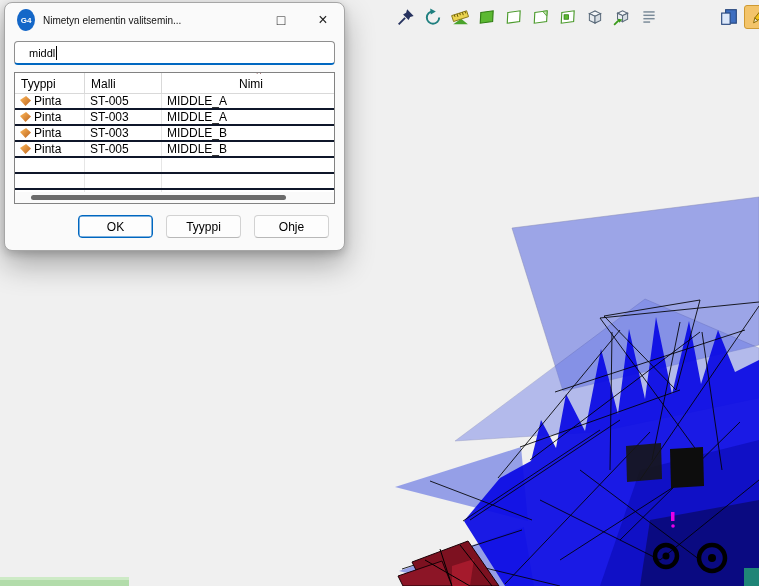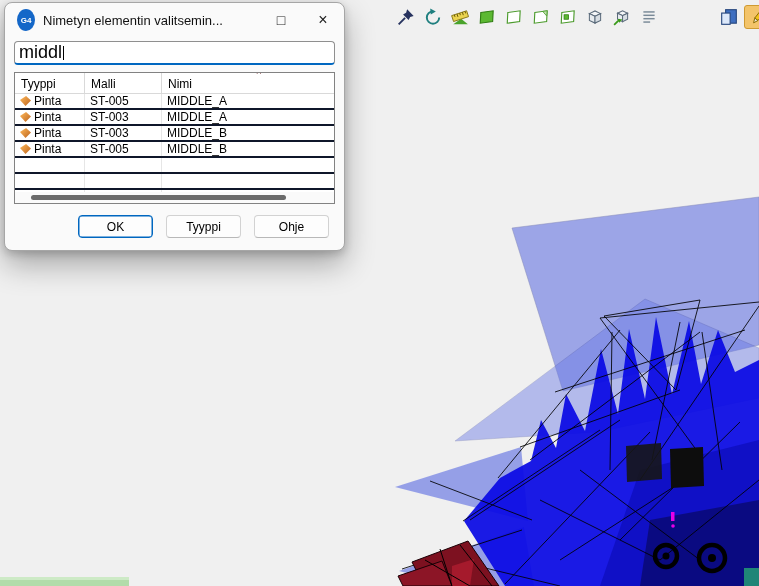--- a/index.html
+++ b/index.html
@@ -22,37 +22,37 @@
   .tb-spacer { width: 50px; flex: 0 0 auto; }
 
   
   .dialog { position: absolute; left: 4px; top: 2px; width: 341px; z-index: 10;
             background: #fafafa; border: 1px solid #a6a6a6; border-radius: 8px;
             box-shadow: 0 14px 30px rgba(0,0,0,.30), 0 3px 8px rgba(0,0,0,.18); }
   .titlebar { height: 34px; display: flex; align-items: center; padding-left: 12px; }
   .app-icon { width: 18px; height: 22px; border-radius: 50%; background: #1467c8;
               color: #fff; font-size: 8px; font-weight: bold; display: flex;
               align-items: center; justify-content: center; flex: 0 0 auto; }
-  .title { flex: 1; margin-left: 8px; font-size: 13px; color: #111;
+  .title { flex: 1; margin-left: 8px; font-size: 10px; color: #111;
            white-space: nowrap; overflow: hidden; text-overflow: ellipsis; }
   .win-btn { width: 42px; height: 34px; display: flex; align-items: center;
              justify-content: center; font-size: 14px; color: #222; cursor: default; }
   .search { margin: 4px 9px 7px; height: 24px; background: #fff;
             border: 1px solid #8f8f8f; border-bottom: 2px solid #0067c0;
             border-radius: 4px; display: flex; align-items: center;
-            padding-left: 4px; font-size: 18px; color: #000; }
+            padding-left: 14px; font-size: 11px; color: #000; }
   .caret { width: 1px; height: 14px; background: #000; margin-left: 1px; }
 
   .tablebox { margin: 0 9px; height: 132px; background: #fff;
               border: 1px solid #828282; position: relative; overflow: hidden; }
   .t-head { display: grid; grid-template-columns: 70px 77px 1fr; height: 21px;
             border-bottom: 1px solid #d9d9d9; }
   .t-head > div { font-size: 12px; padding: 4px 0 0 6px; border-right: 1px solid #d9d9d9;
                   position: relative; color: #000; }
-  .t-head > div:last-child { border-right: none; }
+  .t-head > div:last-child { border-right: none; text-align: center; }
   .sort { position: absolute; top: -4px; left: 55%; font-size: 10px; color: #9a6a6a; }
   .t-row { display: grid; grid-template-columns: 70px 77px 1fr; height: 16px;
            border-bottom: 2px solid #0f172a; }
   .t-row > div { font-size: 12px; line-height: 15px; padding-left: 5px;
                  border-right: 1px solid #e6e6e6; overflow: hidden;
                  white-space: nowrap; color: #000; }
   .t-row > div:last-child { border-right: none; }
   .cell-icon { display: inline-block; width: 11px; height: 10px; margin-right: 3px;
                vertical-align: -1px;
                background: linear-gradient(135deg, #f2a94e 20%, #c9742a 80%);

